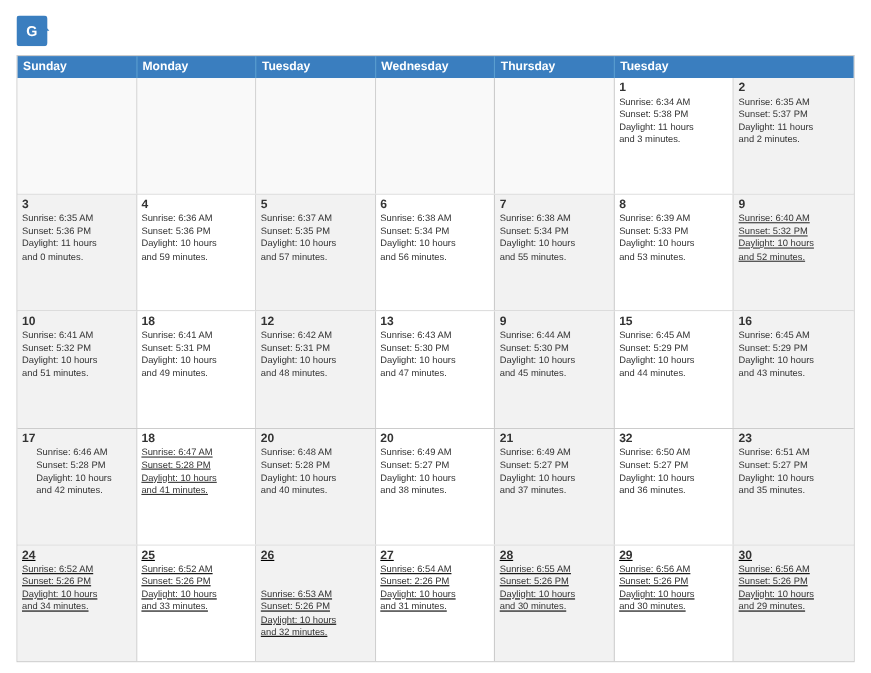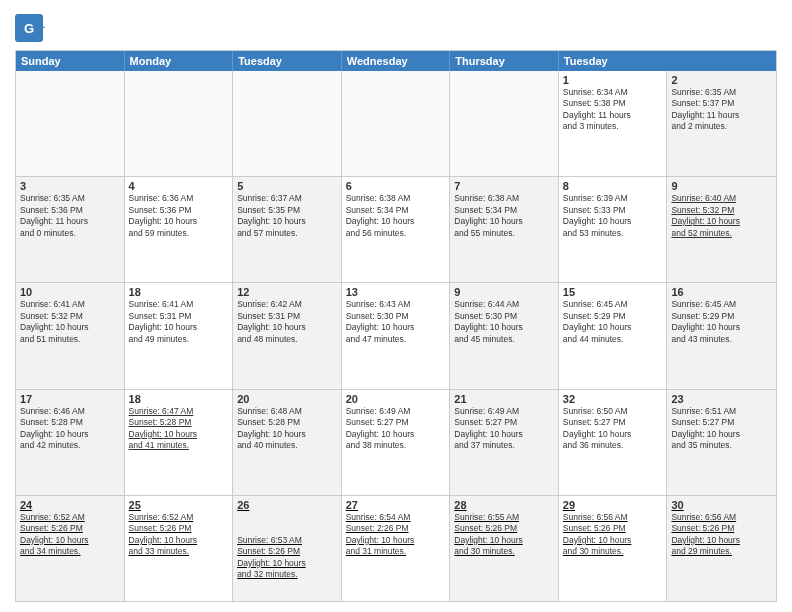--- a/index.html
+++ b/index.html
@@ -267,21 +267,21 @@
             <div class="day-num">16</div>
             <div class="day-info" style="white-space: pre-line;">Sunrise: 6:45 AM
 Sunset: 5:29 PM
 Daylight: 10 hours
 and 43 minutes.</div>
           </div>
         </div>
         <div class="cal-row">
           <div class="cal-cell alt">
             <div class="day-num">17</div>
-            <div class="day-info" style="white-space: pre-line;">Sunrise: 6:46 AM
+            <div class="day-info" style="white-space: pre-line; margin-left: 13px;">Sunrise: 6:46 AM
 Sunset: 5:28 PM
 Daylight: 10 hours
 and 42 minutes.</div>
           </div>
           <div class="cal-cell">
             <div class="day-num">18</div>
             <div class="day-info" style="white-space: pre-line; text-decoration: underline;">Sunrise: 6:47 AM
 Sunset: 5:28 PM
 Daylight: 10 hours
 and 41 minutes.</div>

